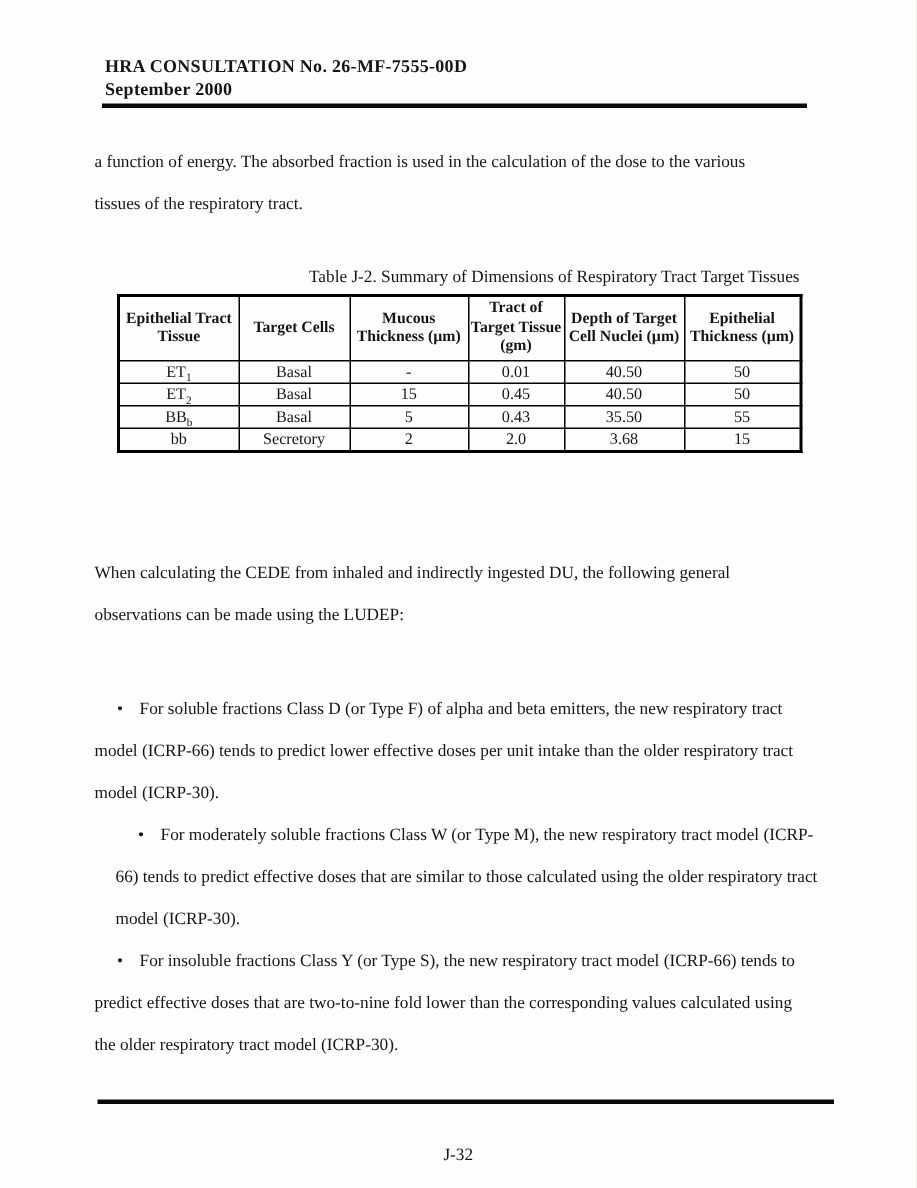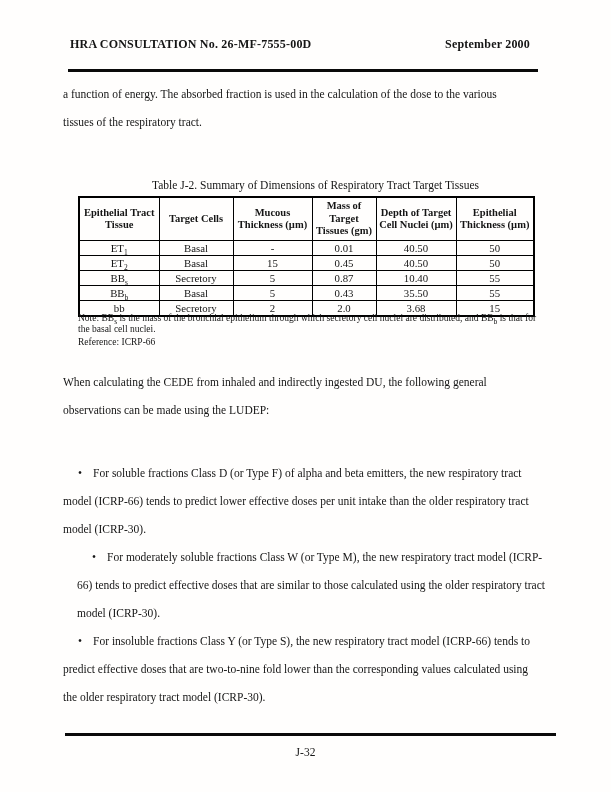--- a/index.html
+++ b/index.html
@@ -5,49 +5,49 @@
   html, body { margin:0; padding:0; background:#e8e8e8; }
   .page {
     position:relative; width:611px; height:792px; margin:0 auto;
     background:#fffefd; overflow:hidden;
     font-family:"Liberation Serif","DejaVu Serif",serif;
     color:#151515;
   }
   
   .hdr { position:absolute; left:70px; top:37px; width:460px;
          display:flex; justify-content:space-between;
-         font-weight:bold; font-size:12px; letter-spacing:0.2px; }
+         font-weight:bold; font-size:12px; letter-spacing:0.2px;flex-direction:column; }
   .hdr-rule { position:absolute; left:68px; top:69px; width:470px; height:3px; background:#0a0a0a; }
   
   .para { position:absolute; left:63px; width:464px; font-size:11.5px; line-height:28px; }
-  .p-intro { top:80px; }
+  .p-intro { top:94px; }
   .p-cede  { top:368px; }
   
-  .tbl-title { position:absolute; left:88px; top:179px; width:455px;
-               text-align:center; font-size:11.5px; }
+  .tbl-title { position:absolute; left:78px; top:179px; width:455px;
+               text-align:right; font-size:11.5px; }
   table.dim { position:absolute; left:78px; top:196px; width:455px;
               border-collapse:collapse; table-layout:fixed;
               border:2px solid #000; }
   table.dim th, table.dim td { border:1px solid #000; text-align:center; }
   table.dim th { font-size:10.5px; font-weight:bold; line-height:12.5px;
                  padding:2px 1px; vertical-align:middle; height:38px; }
   table.dim td { font-size:10.8px; height:14px; line-height:14px; padding:0 2px;text-align:center; }
   table.dim sub, .note sub { font-size:7.5px; line-height:0; }
   
   .note { position:absolute; left:78px; top:313px; width:472px;
           font-size:9.5px; line-height:11px; }
   .note .ref { margin-top:2px; }
   
   .bullet { position:absolute; left:63px; width:468px; font-size:11.5px;
             line-height:28px; text-indent:15px; }
   .b1 { top:459px; } .b2 { top:543px;margin-left:14px; } .b3 { top:627px; }
   .bullet .glyph { margin-right:11px; }
   
   .ftr-rule { position:absolute; left:65px; top:733px; width:491px; height:3px; background:#0a0a0a; }
-  .pageno { position:absolute; left:0; top:746px; width:611px;
+  .pageno { position:absolute; left:0; top:764px; width:611px;
             text-align:center; font-size:11.5px; }
 </style>
 </head>
 <body>
 
 <div class="page">
 
   <div class="hdr">
     <span>HRA CONSULTATION No. 26-MF-7555-00D</span>
     <span>September 2000</span>
@@ -65,21 +65,21 @@
         <col style="width:79px">
       <col style="width:64px">
         <col style="width:80px">
         <col style="width:78px">
     </colgroup>
     <thead>
       <tr>
         <th>Epithelial Tract Tissue</th>
         <th>Target Cells</th>
         <th>Mucous Thickness (µm)</th>
-        <th>Mass of Target Tissues (gm)</th>
+        <th>Tract of Target Tissue (gm)</th>
         <th>Depth of Target Cell Nuclei (µm)</th>
         <th>Epithelial Thickness (µm)</th>
       </tr>
     </thead>
     <tbody>
       <tr>
         <td><span>ET</span><sub>1</sub></td>
         <td>Basal</td>
         <td>-</td>
         <td>0.01</td>
@@ -88,50 +88,38 @@
       </tr>
       <tr>
         <td><span>ET</span><sub>2</sub></td>
         <td>Basal</td>
         <td>15</td>
         <td>0.45</td>
         <td>40.50</td>
         <td>50</td>
       </tr>
       <tr>
-        <td><span>BB</span><sub>s</sub></td>
-        <td>Secretory</td>
-        <td>5</td>
-        <td>0.87</td>
-        <td>10.40</td>
-        <td>55</td>
-      </tr>
-      <tr>
         <td><span>BB</span><sub>b</sub></td>
         <td>Basal</td>
         <td>5</td>
         <td>0.43</td>
         <td>35.50</td>
         <td>55</td>
       </tr>
       <tr>
         <td><span>bb</span><sub></sub></td>
         <td>Secretory</td>
         <td>2</td>
         <td>2.0</td>
         <td>3.68</td>
         <td>15</td>
       </tr>
     </tbody>
   </table>
 
-  <div class="note">
-    <div><span>Note:  BB</span><sub>s</sub><span> is the mass of the bronchial epithelium through which secretory cell nuclei are distributed, and BB</span><sub>b</sub><span> is that for the basal cell nuclei.</span></div>
-    <div class="ref">Reference:  ICRP-66</div>
-  </div>
 
   <div class="para p-cede">When calculating the CEDE from inhaled and indirectly ingested DU, the following general observations can be made using the LUDEP:</div>
 
   <div class="bullet b1"><span class="glyph">•</span><span>For soluble fractions Class D (or Type F) of alpha and beta emitters, the new respiratory tract model (ICRP-66) tends to predict lower effective doses per unit intake than the older respiratory tract model (ICRP-30).</span></div>
 
   <div class="bullet b2"><span class="glyph">•</span><span>For moderately soluble fractions Class W (or Type M), the new respiratory tract model (ICRP-66) tends to predict effective doses that are similar to those calculated using the older respiratory tract model (ICRP-30).</span></div>
 
   <div class="bullet b3"><span class="glyph">•</span><span>For insoluble fractions Class Y (or Type S), the new respiratory tract model (ICRP-66) tends to predict effective doses that are two-to-nine fold lower than the corresponding values calculated using the older respiratory tract model (ICRP-30).</span></div>
 
   <div class="ftr-rule"></div>

